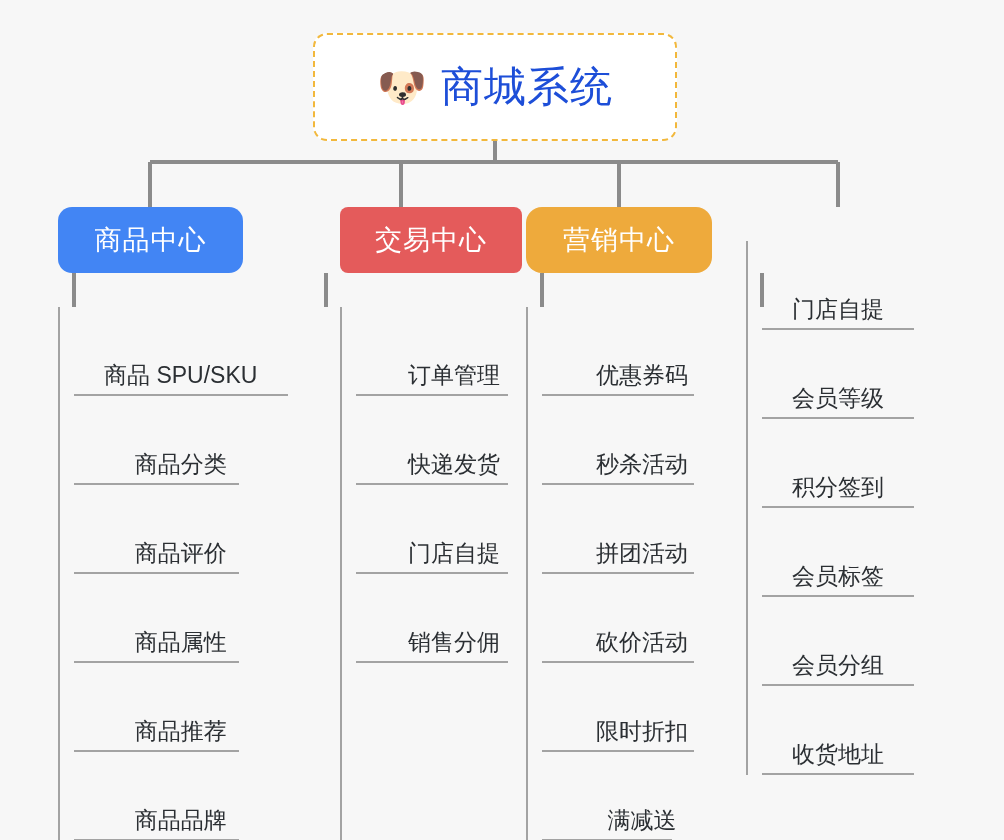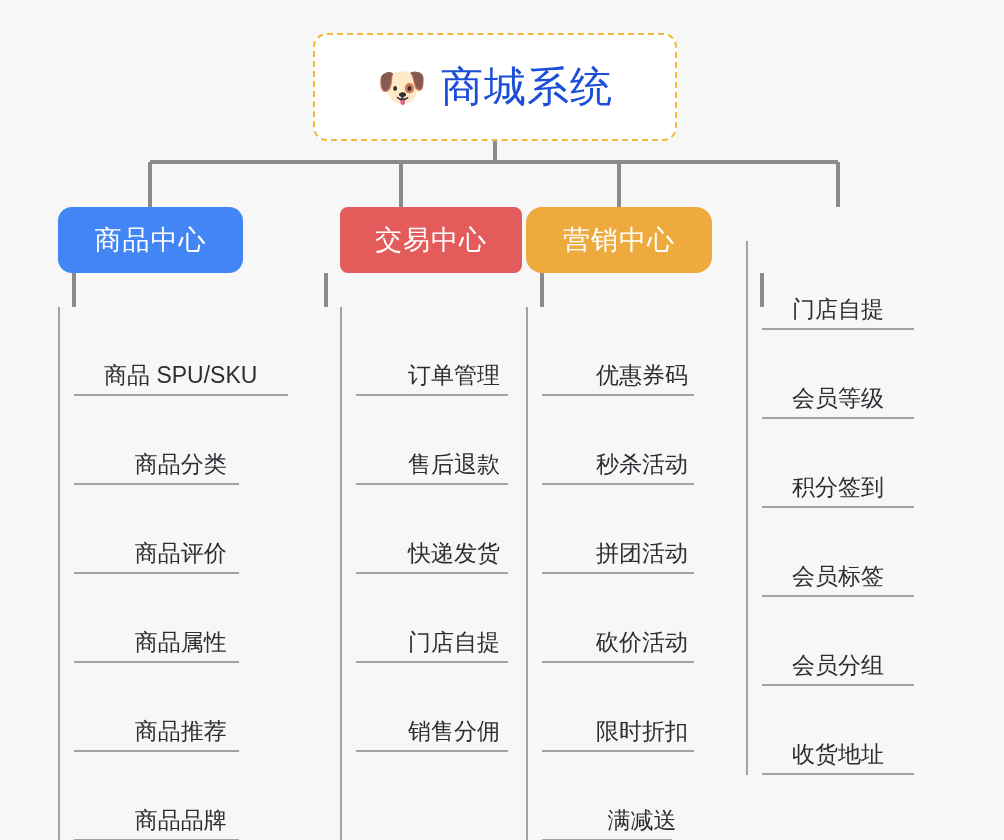--- a/index.html
+++ b/index.html
@@ -191,24 +191,20 @@
     <div class="cat-box" style="background: rgb(228, 91, 91);">
       <span>交易中心</span>
     </div>
     <div class="leaf-list">
       <div class="spine" style="height: 534px;"></div>
       <div class="leaf">
         <span class="leaf-label">订单管理</span>
         <span class="leaf-rule" style="width: 152px;"></span>
       </div>
       <div class="leaf">
-        <span class="leaf-label">售后退款</span>
-        <span class="leaf-rule" style="width: 152px;"></span>
-      </div>
-      <div class="leaf">
         <span class="leaf-label">快递发货</span>
         <span class="leaf-rule" style="width: 152px;"></span>
       </div>
       <div class="leaf">
         <span class="leaf-label">门店自提</span>
         <span class="leaf-rule" style="width: 152px;"></span>
       </div>
       <div class="leaf">
         <span class="leaf-label">销售分佣</span>
         <span class="leaf-rule" style="width: 152px;"></span>

